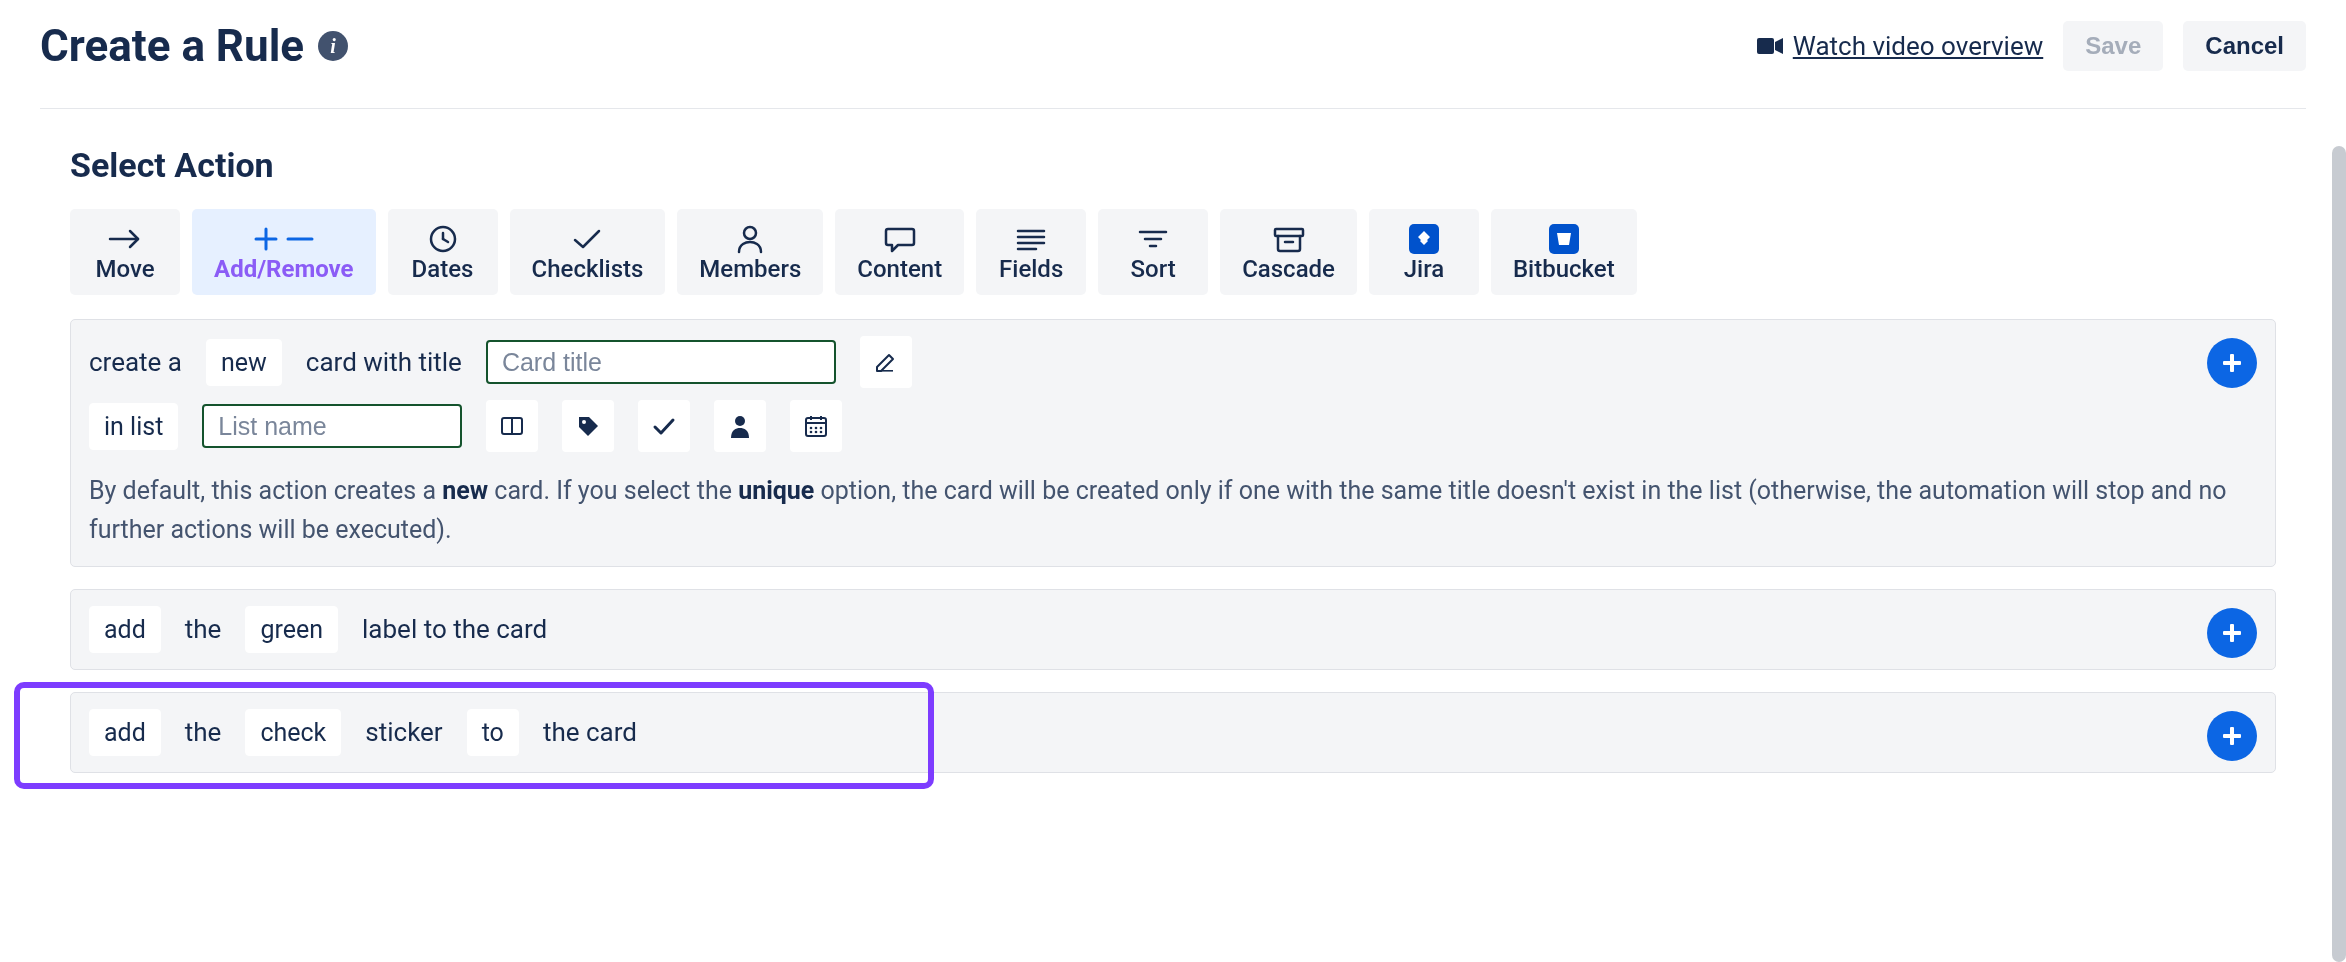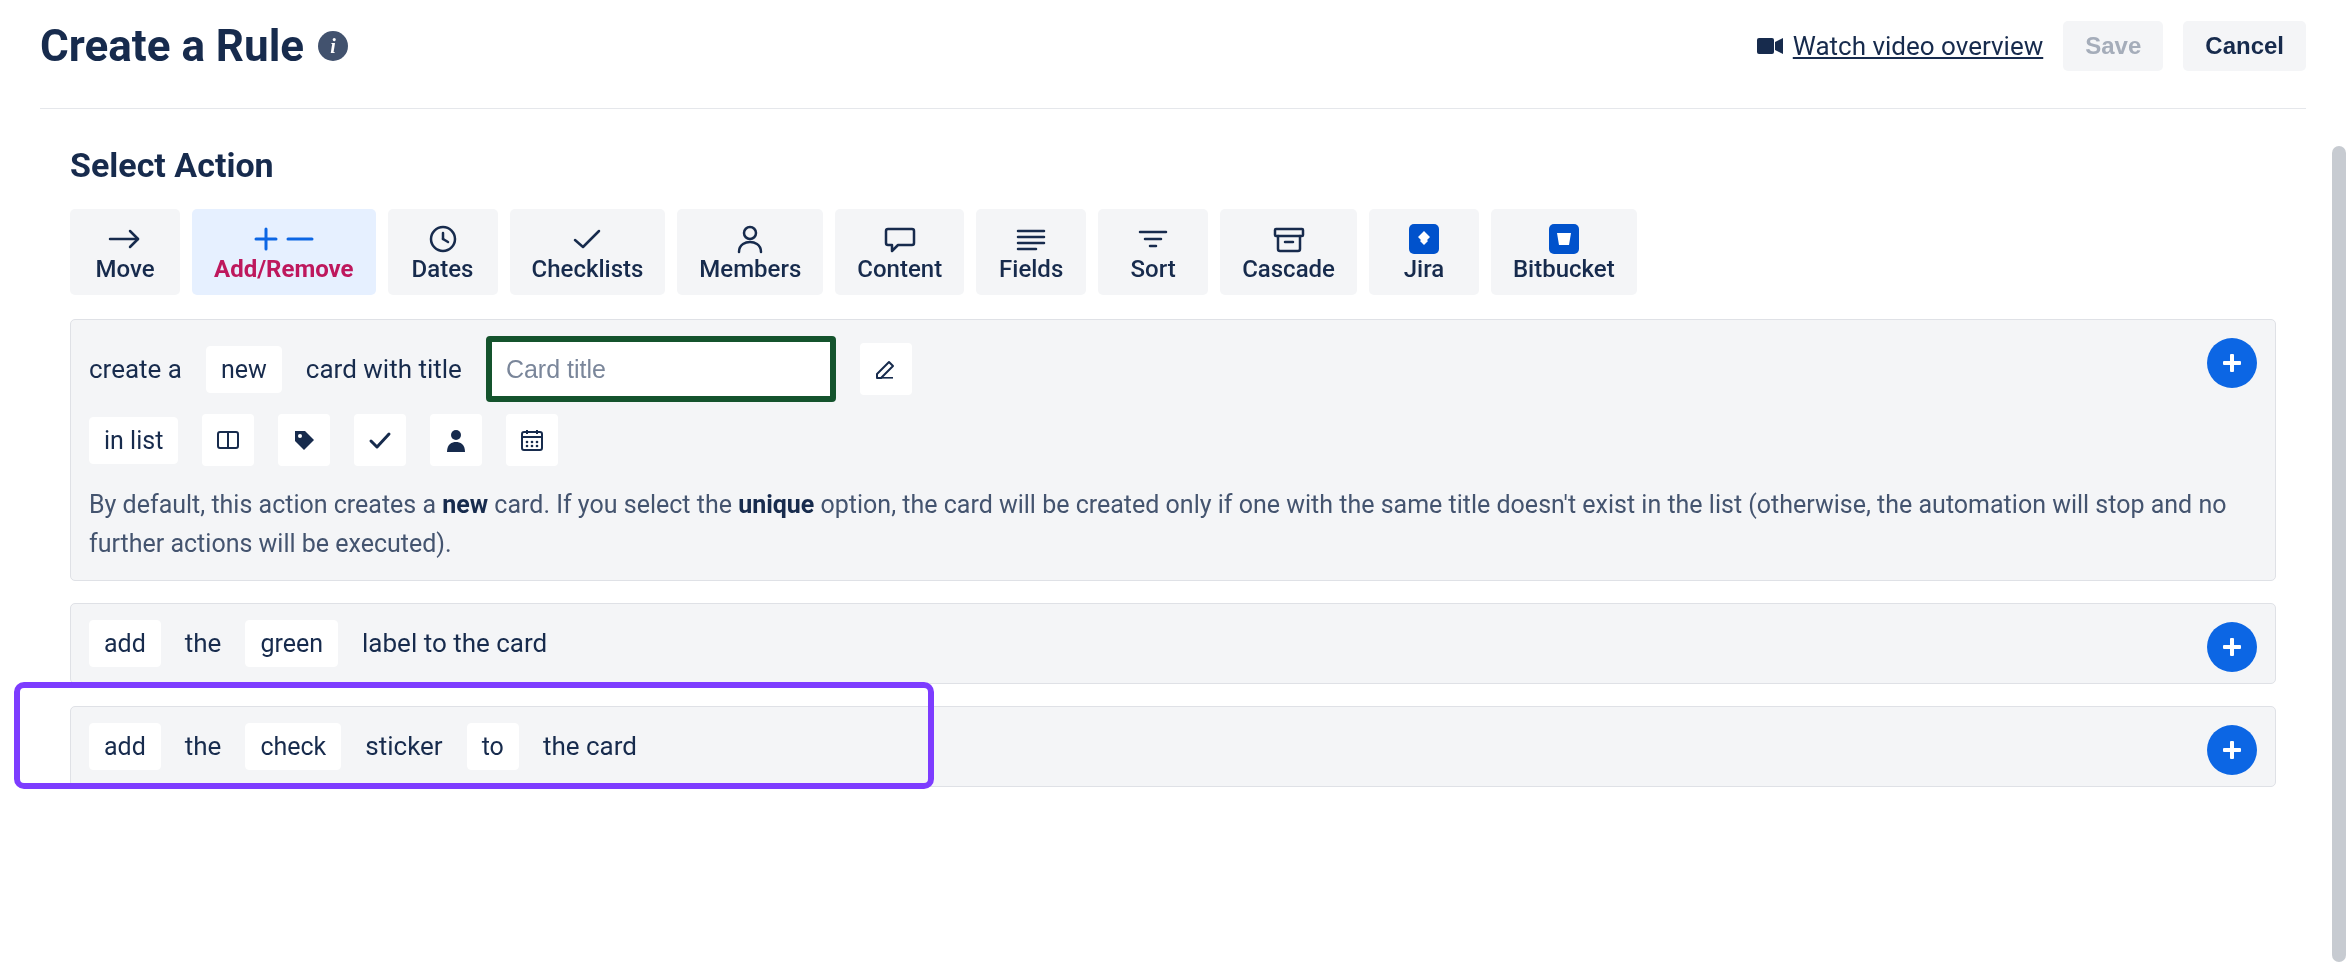--- a/index.html
+++ b/index.html
@@ -41,21 +41,21 @@
   .section-title { font-size: 34px; font-weight: 700; margin: 16px 0 24px 0; }
 
   .tabs { display: flex; gap: 12px; margin-bottom: 24px; }
   .tab {
     background: #f4f5f7; border-radius: 5px; display: flex; flex-direction: column;
     align-items: center; justify-content: center; padding: 14px 22px 12px 22px;
     cursor: pointer; min-width: 110px;
   }
   .tab.active { background: #e6f0ff; }
   .tab .tab-icon { height: 32px; display: flex; align-items: center; justify-content: center; color: #172b4d; }
-  .tab.active .tab-icon, .tab.active .tab-label { color: #be185d; }
+  .tab.active .tab-icon, .tab.active .tab-label { color: #8b5cf6; }
   .tab .tab-label { font-size: 24px; font-weight: 500; color: #172b4d; }
   .tab.active .tab-label { font-weight: 700; }
   .tab .app-badge {
     width: 30px; height: 30px; border-radius: 5px; background: #0052cc; color: #fff;
     display:flex; align-items:center; justify-content:center;
   }
 
   .rule-card {
     background: #f4f5f7; border: 1px solid #dfe1e6; border-radius: 5px;
     padding: 16px 18px; margin-bottom: 22px; position: relative;
@@ -63,22 +63,22 @@
 
   .row { display: flex; align-items: center; gap: 24px; flex-wrap: wrap; }
   .row + .row { margin-top: 12px; }
   .txt { font-size: 26px; color: #172b4d; }
 
   .chip {
     background: #fff; border: 1px solid #fff; border-radius: 4px;
     padding: 8px 14px; font-size: 25px; color: #172b4d; cursor: pointer;
   }
   .input {
-    background: #fff; border: 6px solid #14532d; border-radius: 4px;
-    height: 66px; padding: 8px 14px; font-size: 25px; color: #172b4d;
+    background: #fff; border: 2px solid #14532d; border-radius: 4px;
+    height: 44px; padding: 8px 14px; font-size: 25px; color: #172b4d;
   }
   .input::placeholder { color: #7a869a; }
   .input.card-title { width: 350px; }
   .input.list-name { width: 260px; }
 
   .icon-btn {
     width: 52px; height: 52px; background: #fff; border-radius: 4px;
     display: flex; align-items: center; justify-content: center; cursor: pointer;
     color: #172b4d; font-size: 22px;
   }
@@ -267,20 +267,21 @@
         <input class="input card-title" placeholder="Card title" style="">
         <div class="icon-btn">
           <svg width="24" height="24" viewBox="0 0 24 24" fill="none" stroke="#172b4d" stroke-width="2" stroke-linecap="round" stroke-linejoin="round">
               <path d="M3 17 L3 21 L7 21 L19 9 L15 5 Z"></path>
               <rect x="3" y="20" width="16" height="1.6" fill="#172b4d" stroke="none"></rect>
             </svg>
         </div>
       </div>
       <div class="row">
         <span class="chip">in list</span>
+        <input class="input list-name" placeholder="List name" style="">
         <div class="icon-btn">
           <svg width="24" height="20" viewBox="0 0 24 20" fill="none" stroke="#172b4d" stroke-width="2">
               <rect x="2" y="2" width="20" height="16" rx="2"></rect>
               <line x1="12" y1="2" x2="12" y2="18"></line>
             </svg>
         </div>
         <div class="icon-btn">
           <svg width="24" height="24" viewBox="0 0 24 24" fill="#172b4d">
               <path d="M3 3 L13 3 L22 12 L12 22 L3 13 Z"></path>
               <circle cx="8" cy="8" r="2" fill="#fff"></circle>

